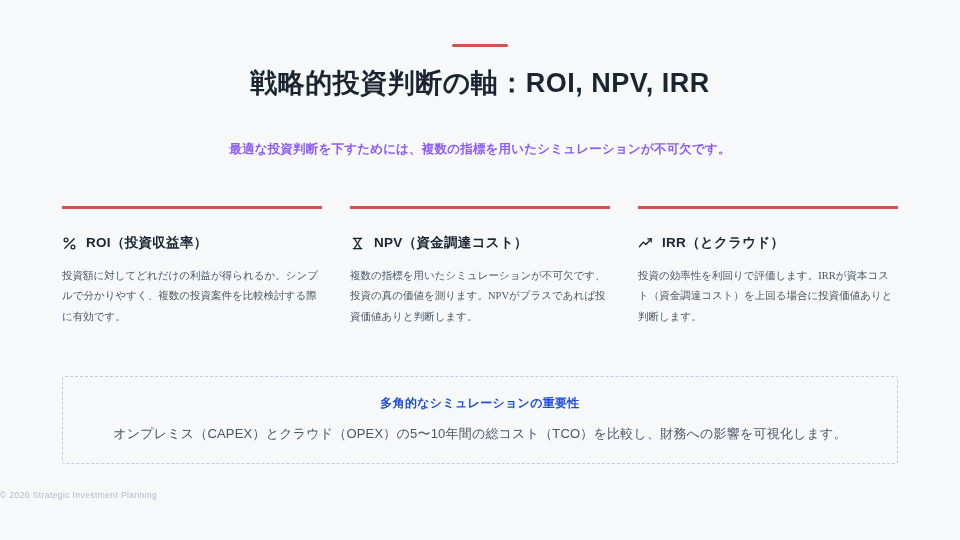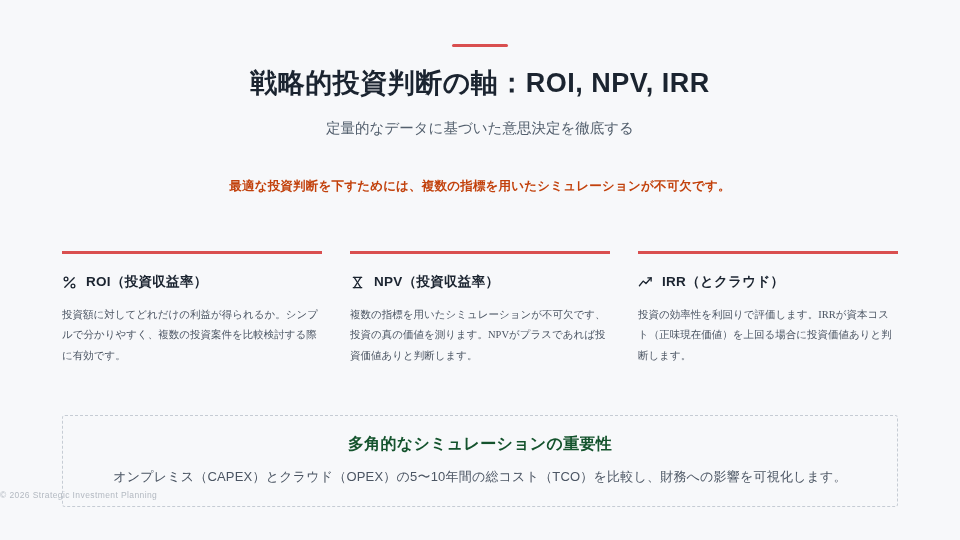--- a/index.html
+++ b/index.html
@@ -40,37 +40,37 @@
     color: #1b2430;
   }
   .subtitle {
     margin: 18px 0 0 0;
     text-align: center;
     font-size: 14.5px;
     color: #54606e;
     font-weight: normal;
   }
   .lead {
-    margin: 40px 0 12px 0;
+    margin: 40px 0 4px 0;
     text-align: center;
     font-size: 12.5px;
     font-weight: bold;
-    color: #c2410c;
+    color: #8b5cf6;
     letter-spacing: 0.2px;
   }
   
   .cards {
     display: flex;
     margin-top: 44px;
     gap: 28px;
   }
   .card {
     flex: 1 1 0;
     position: relative;
-    padding-top: 10px;
+    padding-top: 16px;
   }
   .card-rule {
     position: absolute;
     top: 0;
     left: 0;
     width: 100%;
     height: 2.5px;
     background: #d94f4f;
   }
   .card-head {
@@ -103,23 +103,23 @@
   
   .callout {
     margin-top: 38px;
     border: 1px dashed #c6ccd4;
     border-radius: 3px;
     padding: 18px 20px 20px 20px;
     text-align: center;
     background: transparent;
   }
   .callout-title {
-    font-size: 16px;
-    font-weight: bold;
-    color: #14532d;
+    font-size: 12px;
+    font-weight: bold;
+    color: #1d4ed8;
     letter-spacing: 0.3px;
   }
   .callout-text {
     margin-top: 13px;
     font-size: 13px;
     color: #4b5563;
     letter-spacing: 0.2px;
   }
   
   .footer {
@@ -134,21 +134,20 @@
   }
 </style>
 </head>
 <body>
 
 <div class="slide">
 
   <div class="top-rule"></div>
 
   <h1 class="title">戦略的投資判断の軸：ROI, NPV, IRR</h1>
-  <p class="subtitle">定量的なデータに基づいた意思決定を徹底する</p>
   <p class="lead">最適な投資判断を下すためには、複数の指標を用いたシミュレーションが不可欠です。</p>
 
   <div class="cards">
 
     <div class="card">
       <div class="card-rule"></div>
       <div class="card-head">
         <span class="card-icon">
           <svg viewBox="0 0 16 16" width="15" height="15" fill="none" stroke="currentColor" stroke-width="1.4" stroke-linecap="round">
             <line x1="3" y1="13" x2="13" y2="3"></line>
@@ -165,37 +164,37 @@
       <div class="card-rule"></div>
       <div class="card-head">
         <span class="card-icon">
           <svg viewBox="0 0 16 16" width="15" height="15" fill="none" stroke="currentColor" stroke-width="1.4" stroke-linecap="round" stroke-linejoin="round">
             <line x1="3.5" y1="2.5" x2="12.5" y2="2.5"></line>
             <line x1="3.5" y1="13.5" x2="12.5" y2="13.5"></line>
             <path d="M4.5 2.5 L8 8 L4.5 13.5"></path>
             <path d="M11.5 2.5 L8 8 L11.5 13.5"></path>
           </svg>
         </span>
-        <span class="card-title">NPV（投資収益率）</span>
+        <span class="card-title">NPV（資金調達コスト）</span>
       </div>
       <p class="card-body">複数の指標を用いたシミュレーションが不可欠です、投資の真の価値を測ります。NPVがプラスであれば投資価値ありと判断します。</p>
     </div>
 
     <div class="card">
       <div class="card-rule"></div>
       <div class="card-head">
         <span class="card-icon">
           <svg viewBox="0 0 16 16" width="15" height="15" fill="none" stroke="currentColor" stroke-width="1.4" stroke-linecap="round" stroke-linejoin="round">
             <polyline points="1.5,11.5 5.5,6.5 8.5,9 14,3"></polyline>
             <polyline points="10.5,3 14,3 14,6.5"></polyline>
           </svg>
         </span>
         <span class="card-title">IRR（とクラウド）</span>
       </div>
-      <p class="card-body">投資の効率性を利回りで評価します。IRRが資本コスト（正味現在価値）を上回る場合に投資価値ありと判断します。</p>
+      <p class="card-body">投資の効率性を利回りで評価します。IRRが資本コスト（資金調達コスト）を上回る場合に投資価値ありと判断します。</p>
     </div>
 
   </div>
 
   <div class="callout">
     <div class="callout-title">多角的なシミュレーションの重要性</div>
     <div class="callout-text">オンプレミス（CAPEX）とクラウド（OPEX）の5〜10年間の総コスト（TCO）を比較し、財務への影響を可視化します。</div>
   </div>
 
   <div class="footer">© 2026 Strategic Investment Planning</div>

